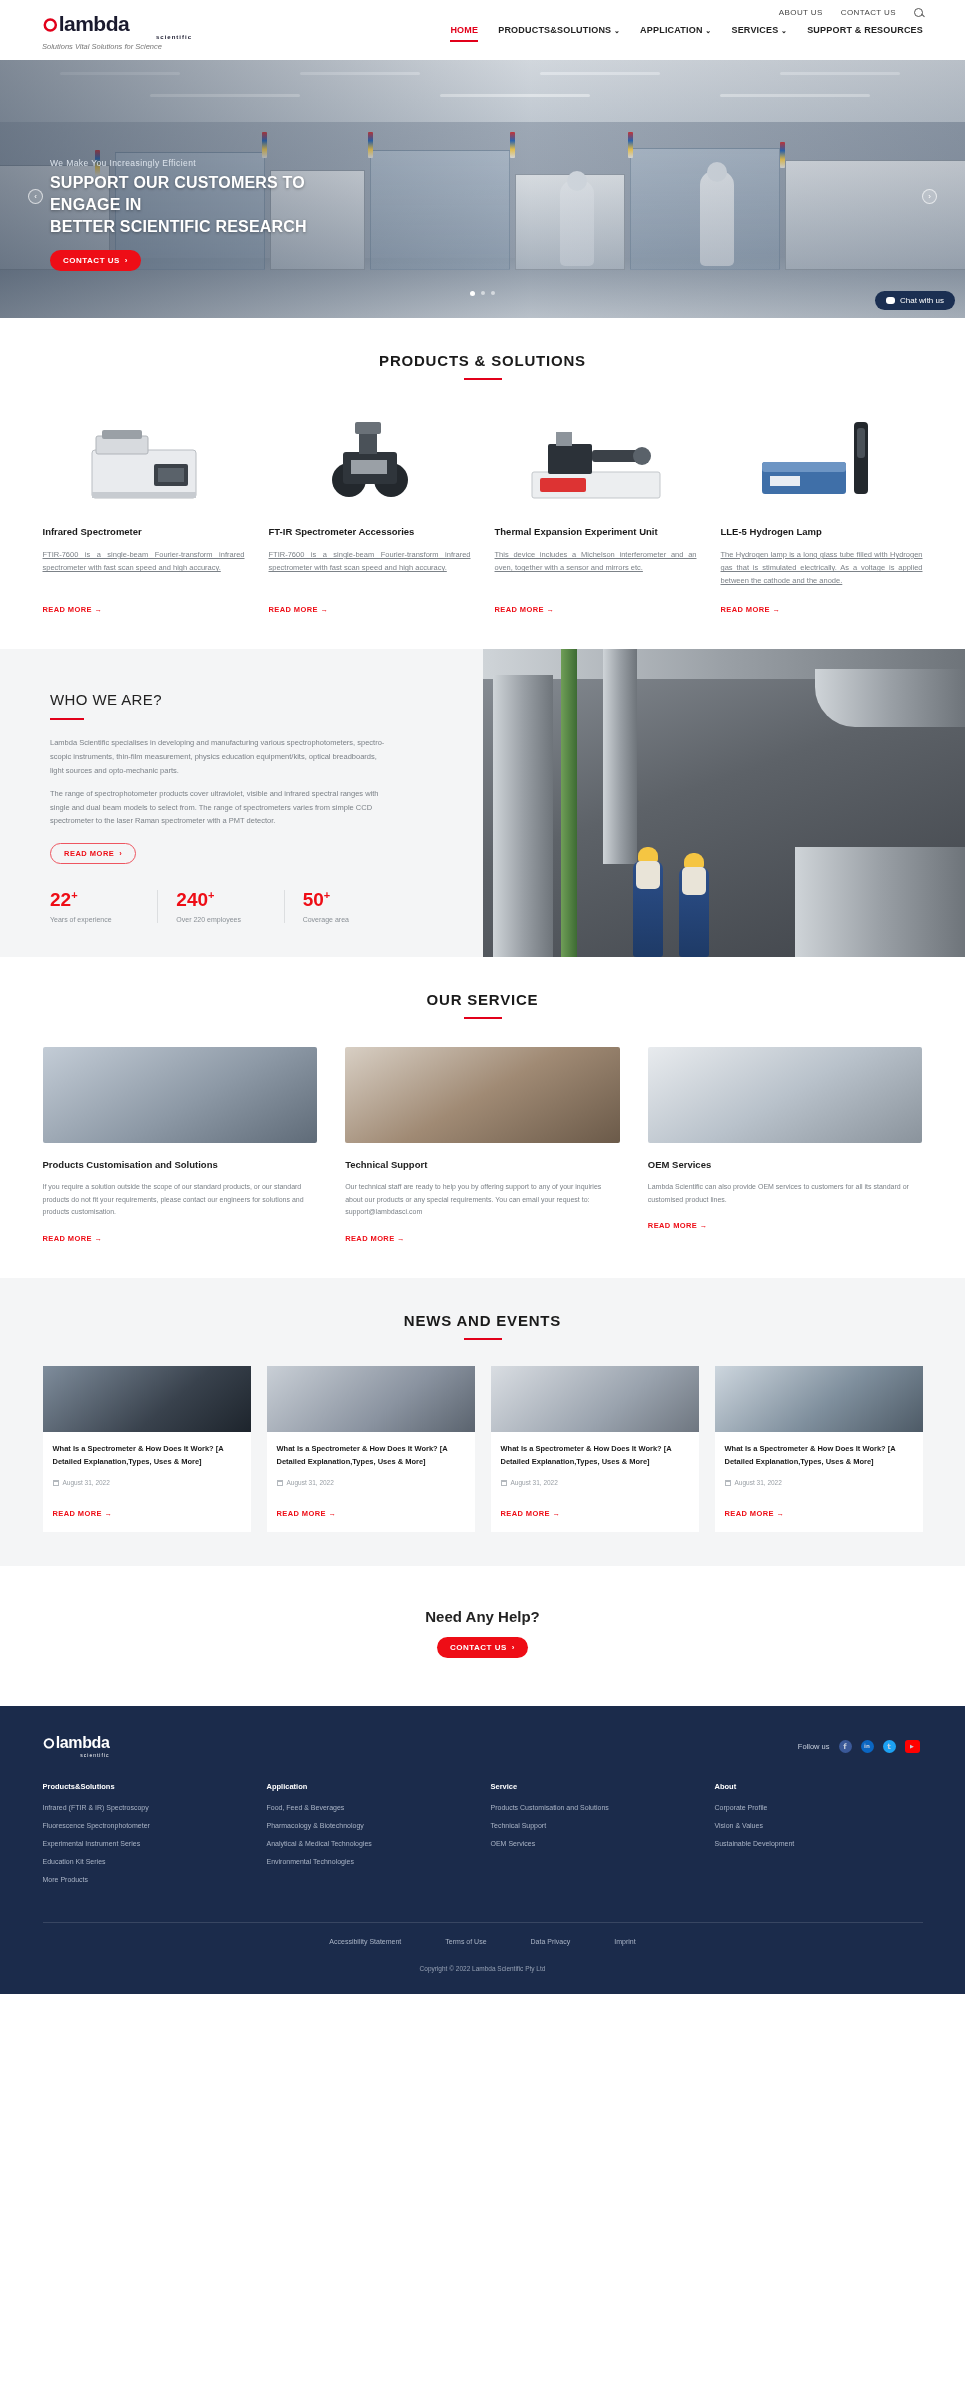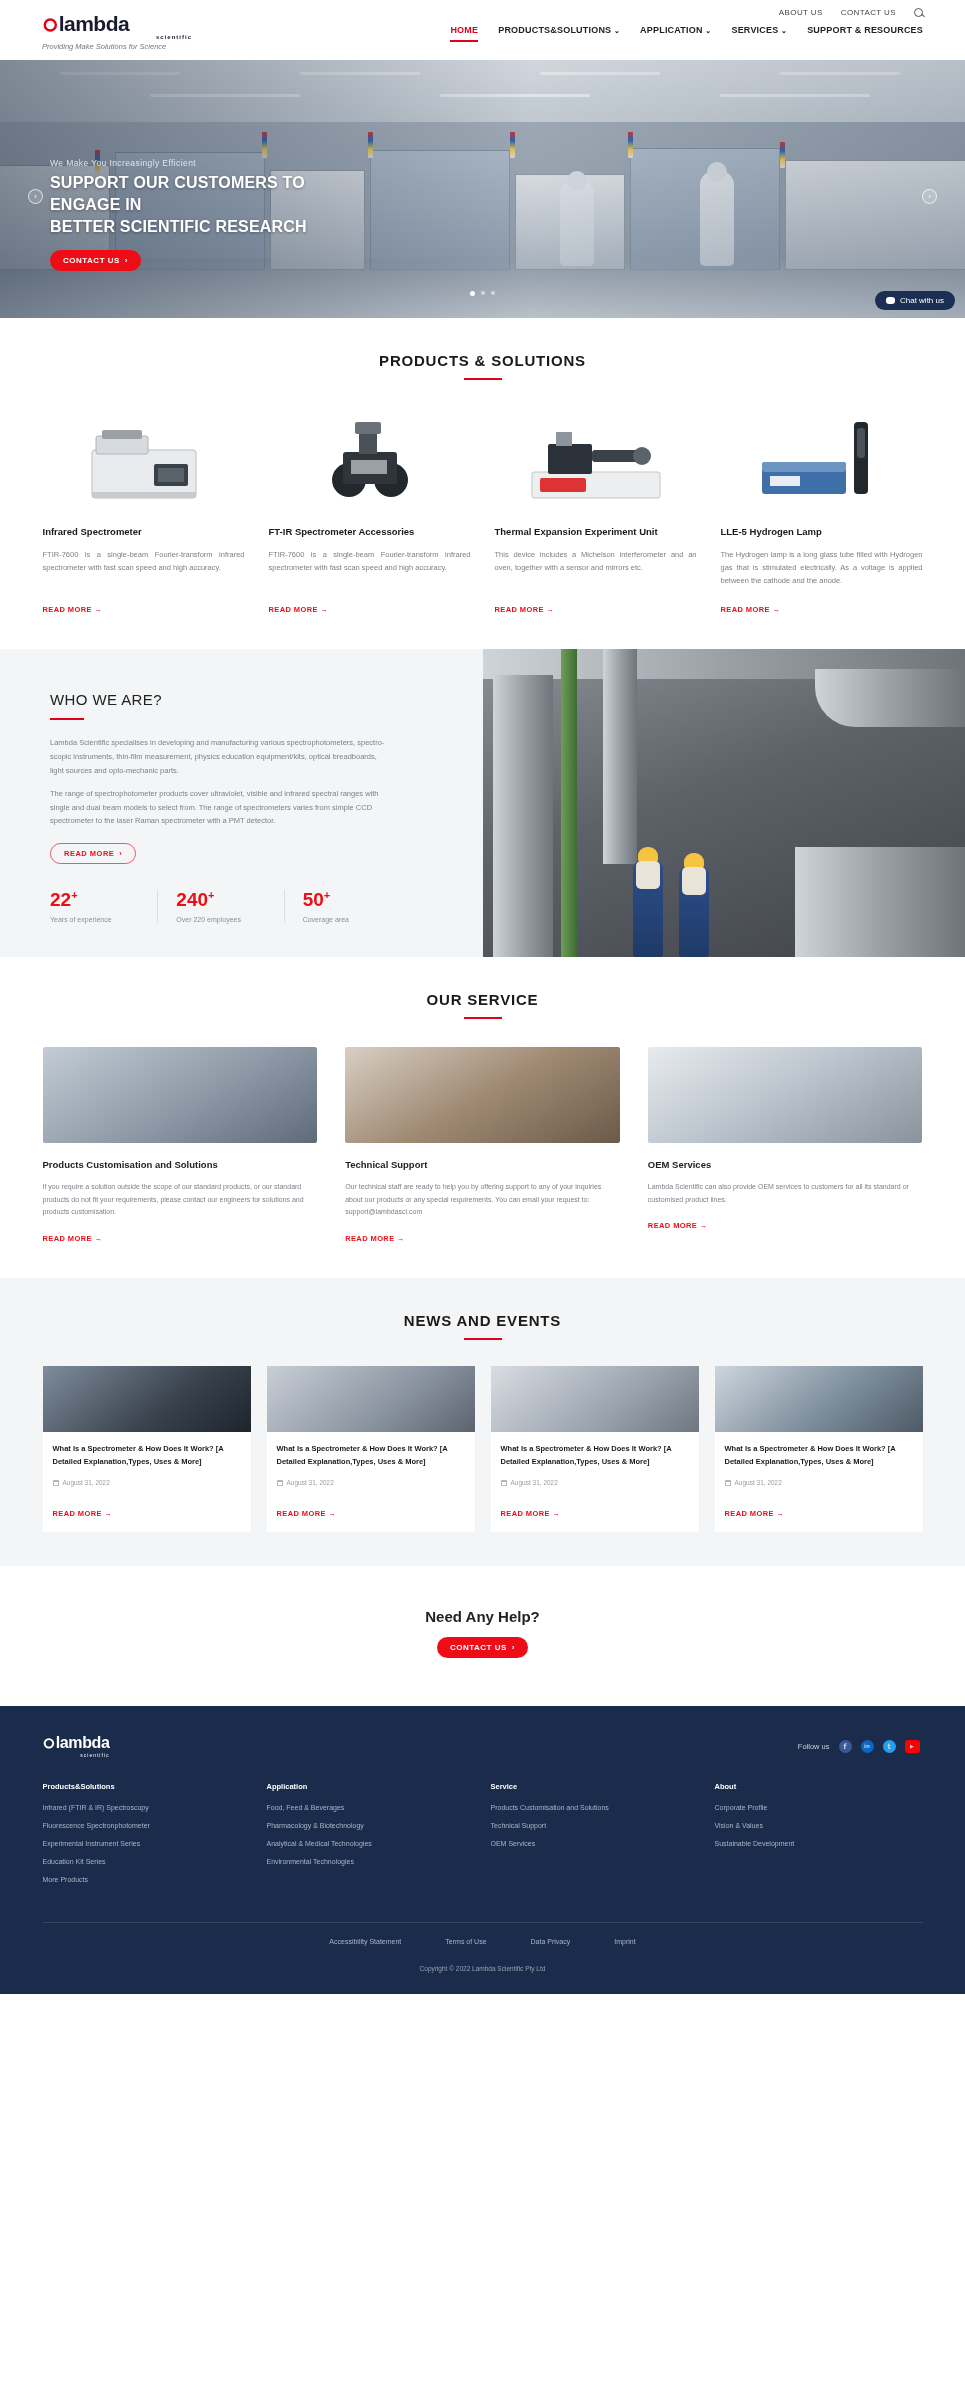--- a/index.html
+++ b/index.html
@@ -93,21 +93,21 @@
      letter-spacing:.8px; color:#1a1a1a; }
   .sec-rule { width:38px; height:2px; background:#e2001a; margin:9px auto 0; }
 
   
   .prod-grid { display:grid; grid-template-columns:repeat(4,1fr); gap:24px;
      margin-top:28px; }
   .prod-img { height:100px; display:flex; align-items:flex-end;
      justify-content:center; margin-bottom:18px; }
   .prod-name { font-size:9.5px; font-weight:bold; color:#1a1a1a; margin-bottom:11px; }
   .prod-desc { font-size:7.5px; color:#7c8288; line-height:1.75; text-align:justify;
-     min-height:42px; }
+     min-height:42px;text-decoration:underline; }
   .read { color:#ee0d16; font-size:7.5px; font-weight:bold; letter-spacing:.4px;
      margin-top:15px; display:inline-block; cursor:pointer; }
 
   
   .who { background:#f4f5f6; padding:0; position:relative; display:flex; }
   .who-left { width:50%; padding:42px 0 34px 50px; }
   .who-right { width:50%; position:relative; overflow:hidden; min-height:218px;
      background:linear-gradient(160deg,#8c9299,#5d6268 45%,#3f4349); }
   .who h2 { font-size:15px; font-weight:normal; letter-spacing:.4px; }
   .who-rule { width:34px; height:2px; background:#e2001a; margin:10px 0 16px; }
@@ -195,21 +195,21 @@
     <a href="#">CONTACT US</a>
     <span class="search-ico"></span>
   </div>
   <div class="headrow">
     <div class="logo">
       <div class="logo-top">
         <span class="logo-mark">ഠ</span>
         <span class="logo-word">lambda</span>
       </div>
       <div class="logo-sub">scientific</div>
-      <div class="logo-tag">Providing Make Solutions for Science</div>
+      <div class="logo-tag">Solutions Vital Solutions for Science</div>
     </div>
     <nav>
       <div class="item active">
         <span>HOME</span>
       </div>
       <div class="item">
         <span>PRODUCTS&amp;SOLUTIONS</span>
         <span class="caret">⌄</span>
       </div>
       <div class="item">

